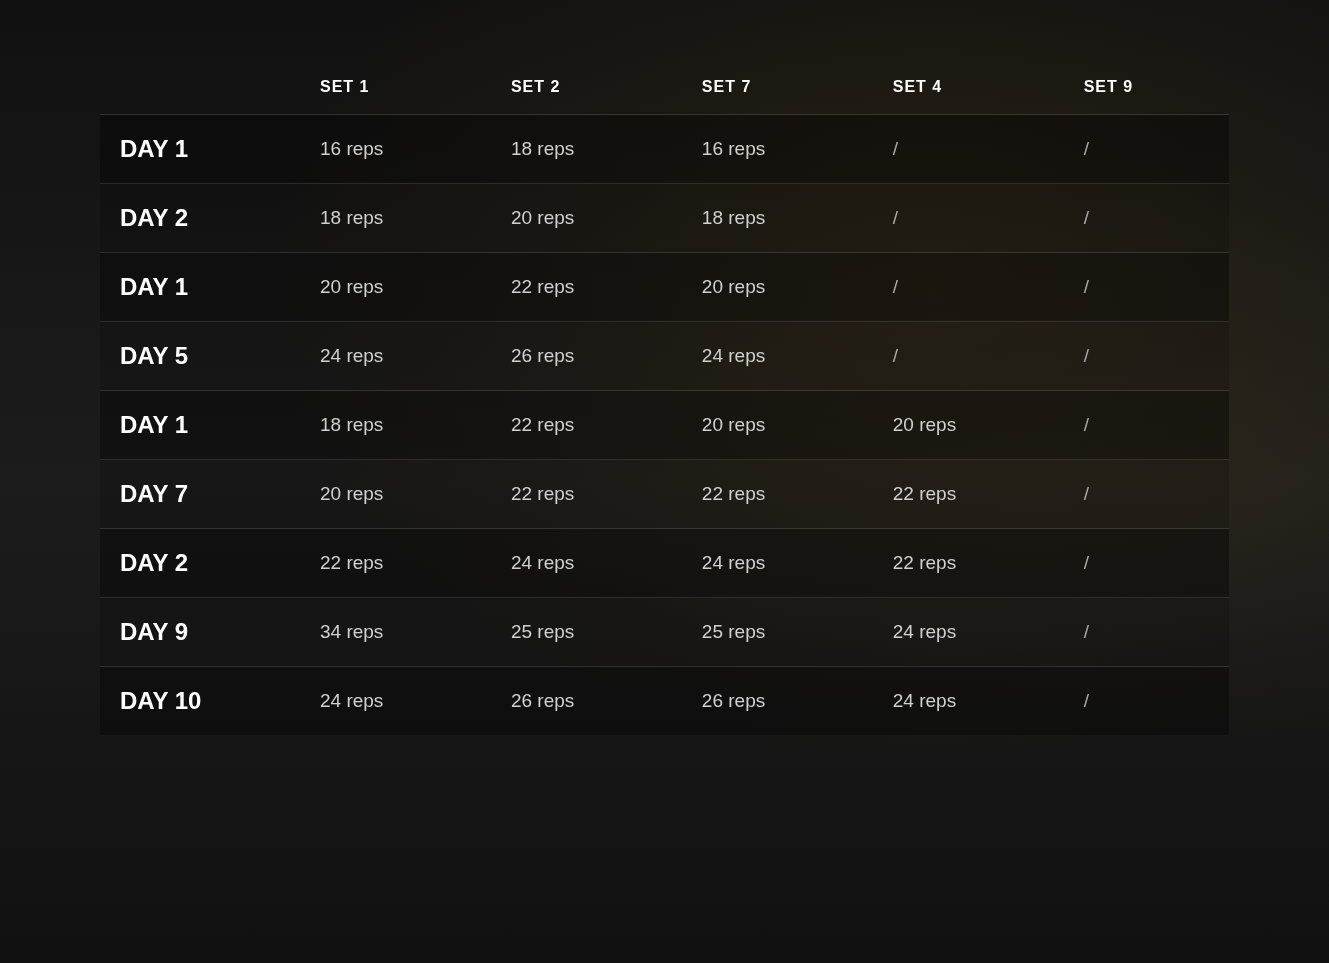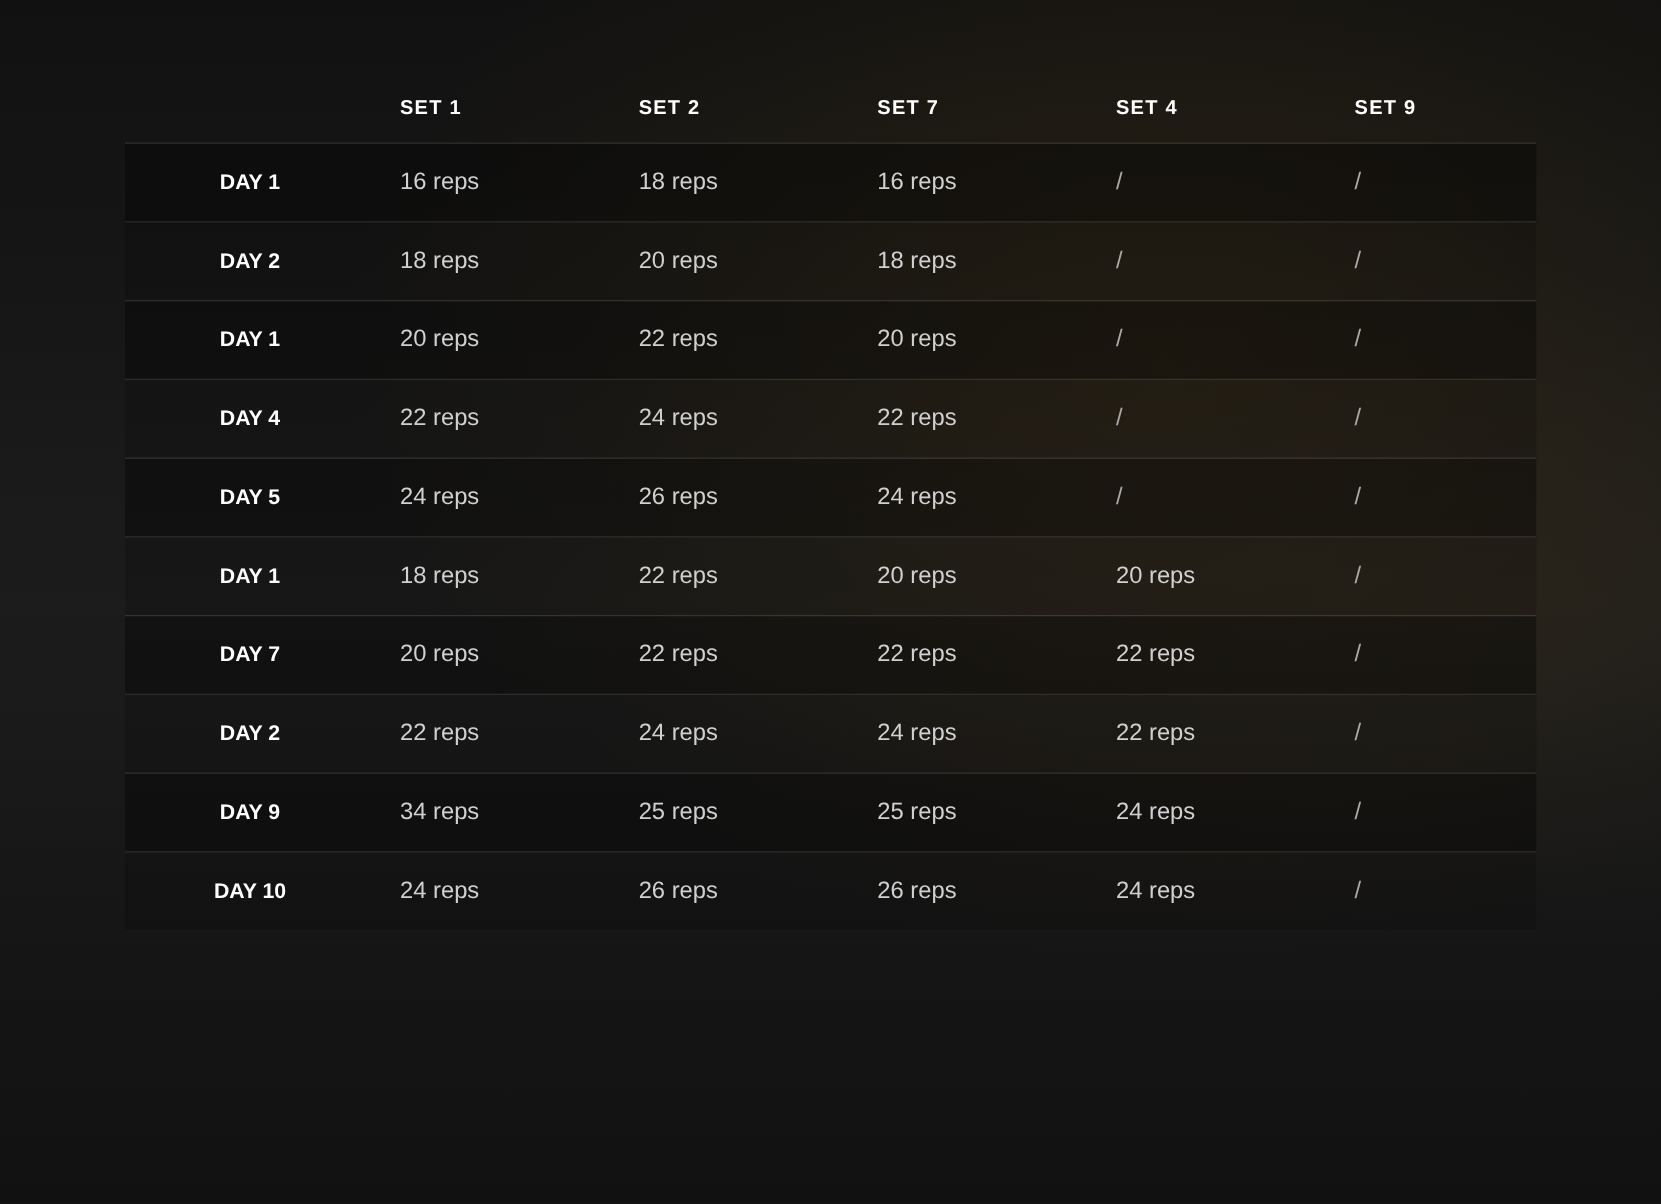--- a/index.html
+++ b/index.html
@@ -97,24 +97,23 @@
       padding: 20px 20px;
       color: #d0d0d0;
       font-size: 19px;
       font-weight: 400;
       font-family: Arial, sans-serif;
     }
 
     tbody tr td:first-child {
       color: #ffffff;
       font-weight: 900;
-      font-size: 17px;
+      font-size: 24px;
       font-family: 'Arial Black', Arial, sans-serif;
       width: 200px;
-      text-align: center;
     }
 
     .slash {
       color: #aaaaaa;
     }
   </style>
 </head>
 <body>
 
 <div class="bg-gym"></div>
@@ -152,28 +151,20 @@
           </tr>
           <tr>
             <td>DAY 1</td>
             <td>20 reps</td>
             <td>22 reps</td>
             <td>20 reps</td>
             <td><span class="slash">/</span></td>
             <td><span class="slash">/</span></td>
           </tr>
           <tr>
-            <td>DAY 4</td>
-            <td>22 reps</td>
-            <td>24 reps</td>
-            <td>22 reps</td>
-            <td><span class="slash">/</span></td>
-            <td><span class="slash">/</span></td>
-          </tr>
-          <tr>
             <td>DAY 5</td>
             <td>24 reps</td>
             <td>26 reps</td>
             <td>24 reps</td>
             <td><span class="slash">/</span></td>
             <td><span class="slash">/</span></td>
           </tr>
           <tr>
             <td>DAY 1</td>
             <td>18 reps</td>

